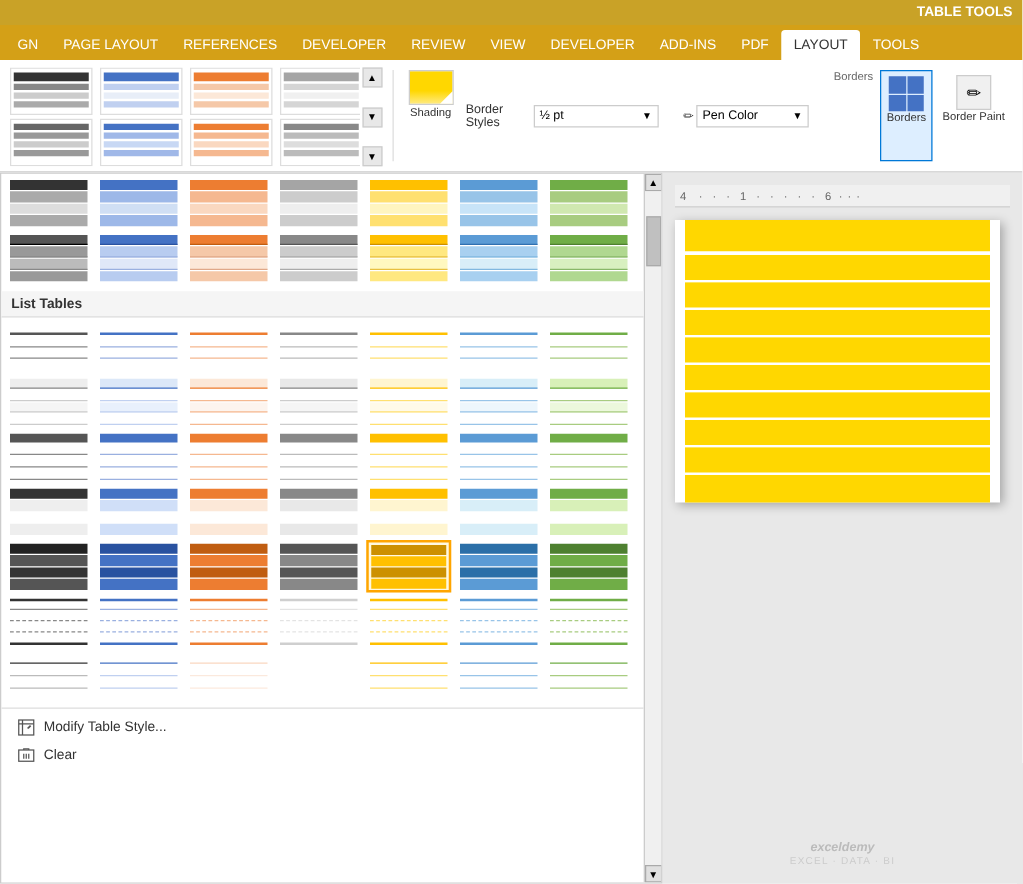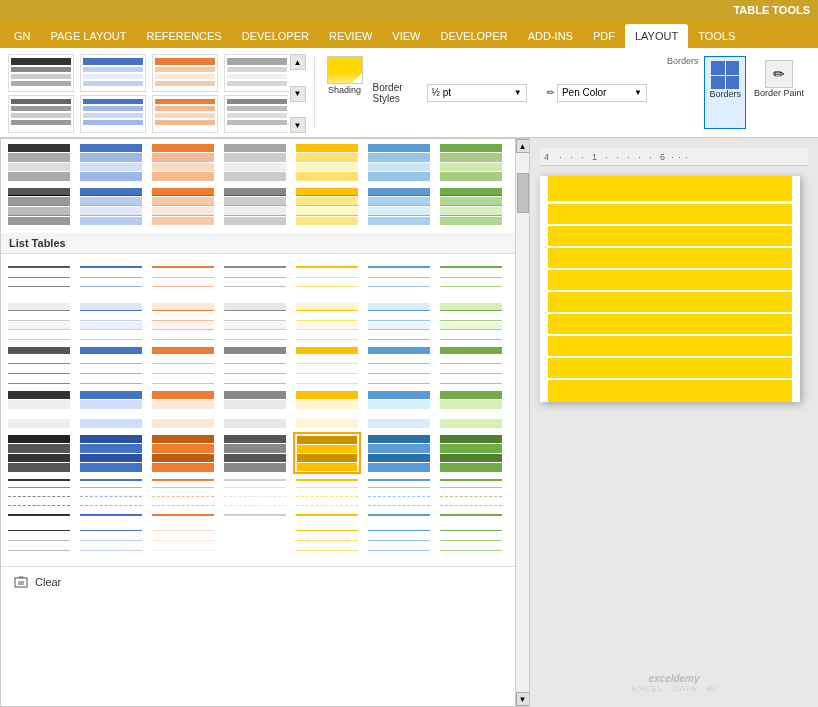--- a/index.html
+++ b/index.html
@@ -970,20 +970,31 @@
                 <div class="mini-row" style="height:7px;border-bottom:1px solid #70ad47;"></div>
                 <div class="mini-row" style="border-bottom:1px solid #a8cc80;height:7px;"></div>
                 <div class="mini-row" style="border-bottom:1px solid #a8cc80;height:7px;"></div>
                 <div class="mini-row" style="height:7px;"></div>
               </div>
             </div>
           </div>
         </div>
 
         <div class="panel-actions">
+          <div class="action-item">
+            <div class="action-icon">
+              <svg width="14" height="14" viewBox="0 0 14 14">
+                  <rect x="1" y="1" width="12" height="12" fill="none" stroke="#555" stroke-width="1"></rect>
+                  <line x1="1" y1="4" x2="13" y2="4" stroke="#555" stroke-width="1"></line>
+                  <line x1="4" y1="1" x2="4" y2="13" stroke="#555" stroke-width="1"></line>
+                  <path d="M9 8l2-2-1-1-2 2v1h1z" fill="#555"></path>
+                </svg>
+            </div>
+            <span>Modify Table Style...</span>
+          </div>
           <div class="action-item">
             <div class="action-icon">
               <svg width="14" height="14" viewBox="0 0 14 14">
                   <rect x="1" y="3" width="12" height="9" fill="none" stroke="#555" stroke-width="1"></rect>
                   <path d="M5 3V2h4v1" stroke="#555" stroke-width="1" fill="none"></path>
                   <line x1="5" y1="6" x2="5" y2="10" stroke="#555" stroke-width="1"></line>
                   <line x1="7" y1="6" x2="7" y2="10" stroke="#555" stroke-width="1"></line>
                   <line x1="9" y1="6" x2="9" y2="10" stroke="#555" stroke-width="1"></line>
                 </svg>
             </div>

